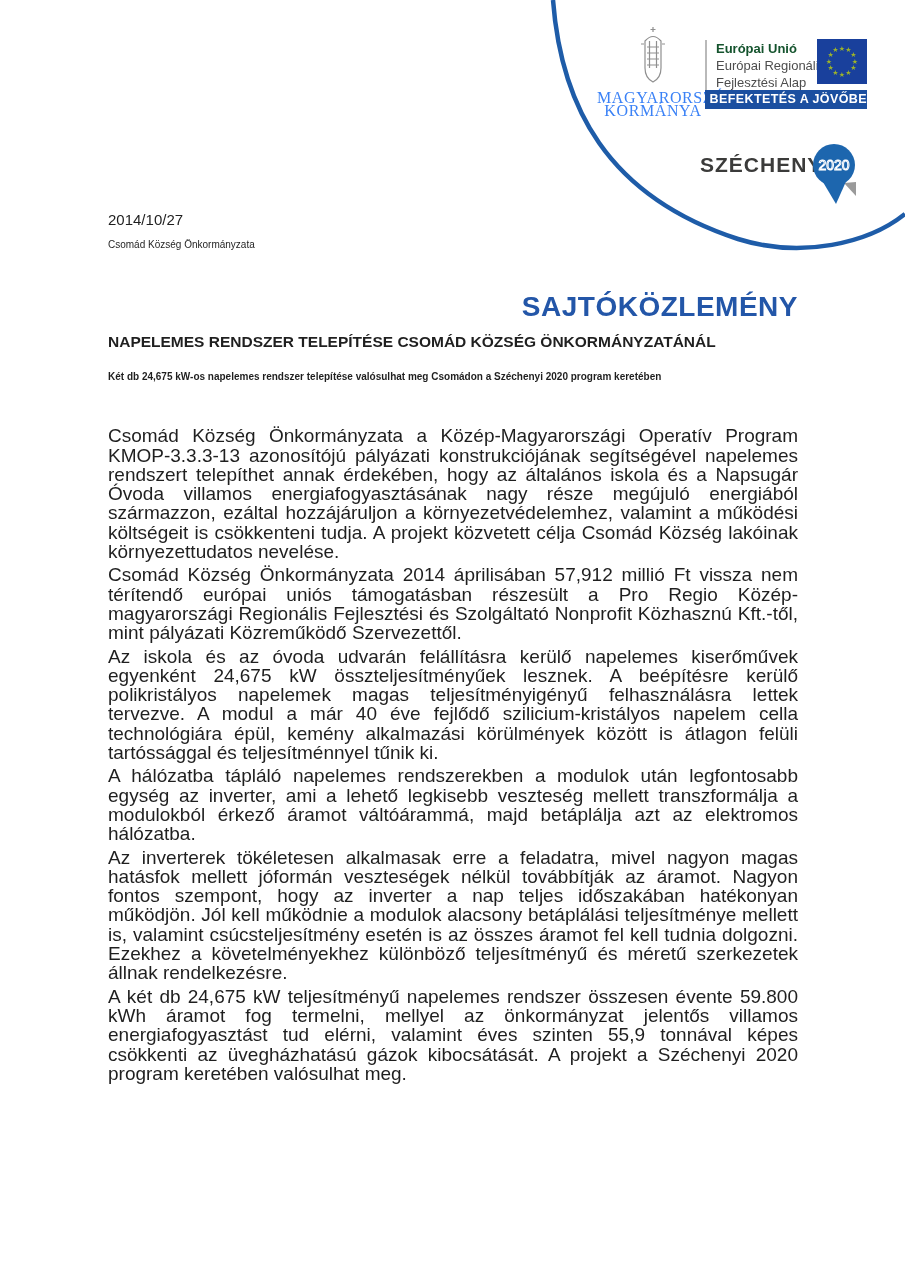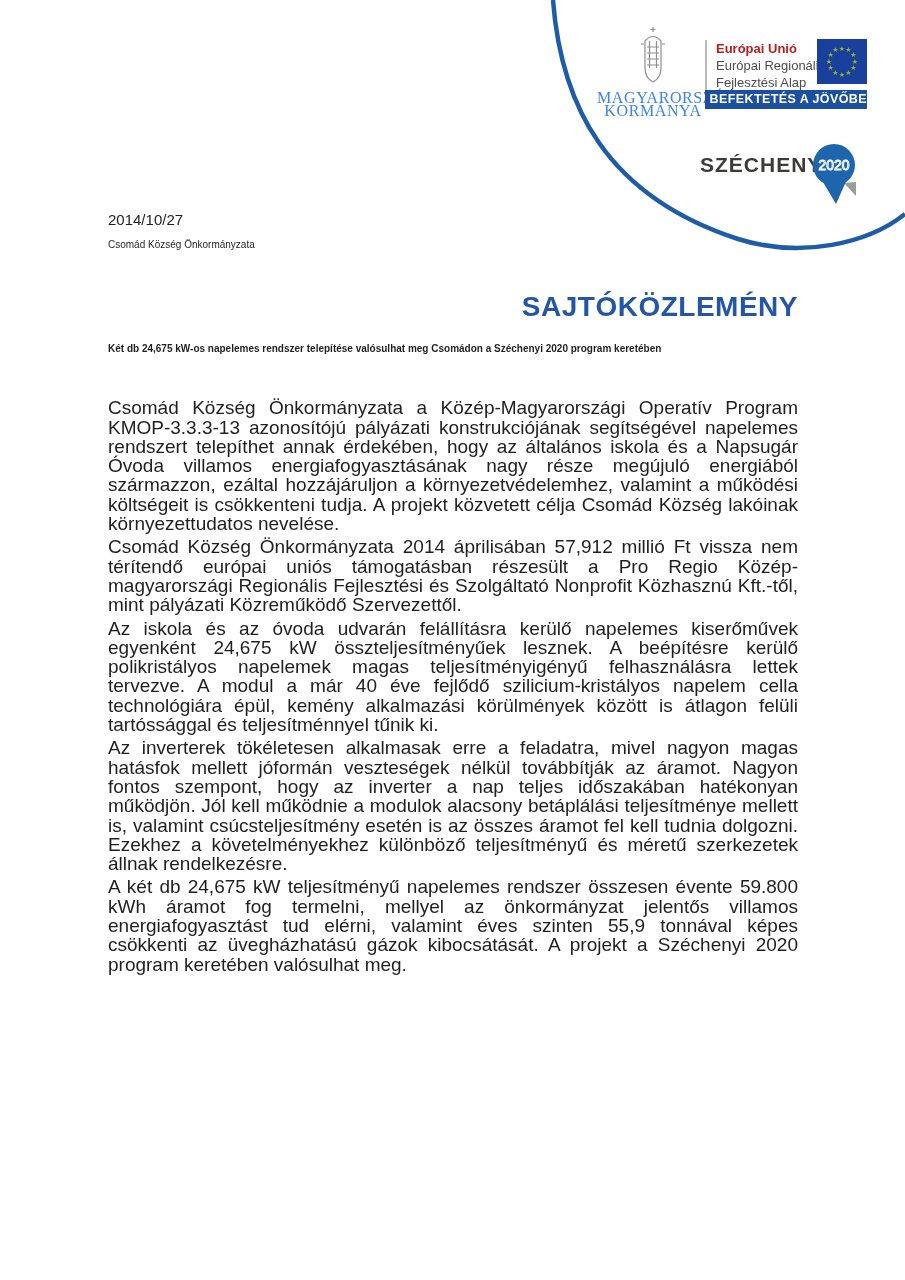--- a/index.html
+++ b/index.html
@@ -17,21 +17,21 @@
   .govt svg { display:block; margin:0 auto 3px auto; }
   .govt-name {
     font-family:"Liberation Serif", serif; font-size:16px; line-height:13px;
     color:#3b82f6; letter-spacing:0.6px;
   }
 
   
   .eu-block { position:absolute; left:705px; top:40px; }
   .eu-text { border-left:2px solid #b9b9b9; padding-left:9px; }
   .eu-line { font-size:13px; line-height:17px; color:#4d4d4d; }
-  .eu-line.bold { font-weight:bold; color:#b91c1c; }
+  .eu-line.bold { font-weight:bold; color:#14532d; }
   .eu-flag { position:absolute; left:817px; top:39px; }
 
   .banner {
     position:absolute; left:705px; top:90px; width:162px; height:19px;
     background:#1b4fa0; color:#ffffff; font-size:12.5px; font-weight:bold;
     line-height:19px; text-align:right; letter-spacing:0.4px;
   }
 
   
   .sz-word {
@@ -115,22 +115,24 @@
     <circle cx="21" cy="21" r="21" fill="#1d66ae"></circle>
     <path d="M7 33 L23 60 L35 33 Z" fill="#1d66ae"></path>
     <text x="21" y="26" text-anchor="middle" font-size="14" font-family="Liberation Sans, sans-serif" fill="none" stroke="#ffffff" stroke-width="1">2020</text>
   </svg>
 
   <div class="content">
     <div class="doc-date">2014/10/27</div>
     <div class="doc-org">Csomád Község Önkormányzata</div>
 
     <h1 class="doc-title">SAJTÓKÖZLEMÉNY</h1>
+    <h2 class="doc-headline">NAPELEMES RENDSZER TELEPÍTÉSE CSOMÁD KÖZSÉG ÖNKORMÁNYZATÁNÁL</h2>
     <p class="doc-lead">Két db 24,675 kW-os napelemes rendszer telepítése valósulhat meg Csomádon a Széchenyi 2020 program keretében</p>
 
     <p class="body-p first">Csomád Község Önkormányzata a Közép-Magyarországi Operatív Program KMOP-3.3.3-13 azonosítójú pályázati konstrukciójának segítségével napelemes rendszert telepíthet annak érdekében, hogy az általános iskola és a Napsugár Óvoda villamos energiafogyasztásának nagy része megújuló energiából származzon, ezáltal hozzájáruljon a környezetvédelemhez, valamint a működési költségeit is csökkenteni tudja. A projekt közvetett célja Csomád Község lakóinak környezettudatos nevelése.</p>
     <p class="body-p">Csomád Község Önkormányzata 2014 áprilisában 57,912 millió Ft vissza nem térítendő európai uniós támogatásban részesült a Pro Regio Közép-magyarországi Regionális Fejlesztési és Szolgáltató Nonprofit Közhasznú Kft.-től, mint pályázati Közreműködő Szervezettől.</p>
     <p class="body-p">Az iskola és az óvoda udvarán felállításra kerülő napelemes kiserőművek egyenként 24,675 kW összteljesítményűek lesznek. A beépítésre kerülő polikristályos napelemek magas teljesítményigényű felhasználásra lettek tervezve. A modul a már 40 éve fejlődő szilicium-kristályos napelem cella technológiára épül, kemény alkalmazási körülmények között is átlagon felüli tartóssággal és teljesítménnyel tűnik ki.</p>
+    <p class="body-p">A hálózatba tápláló napelemes rendszerekben a modulok után legfontosabb egység az inverter, ami a lehető legkisebb veszteség mellett transzformálja a modulokból érkező áramot váltóárammá, majd betáplálja azt az elektromos hálózatba.</p>
     <p class="body-p">Az inverterek tökéletesen alkalmasak erre a feladatra, mivel nagyon magas hatásfok mellett jóformán veszteségek nélkül továbbítják az áramot. Nagyon fontos szempont, hogy az inverter a nap teljes időszakában hatékonyan működjön. Jól kell működnie a modulok alacsony betáplálási teljesítménye mellett is, valamint csúcsteljesítmény esetén is az összes áramot fel kell tudnia dolgozni. Ezekhez a követelményekhez különböző teljesítményű és méretű szerkezetek állnak rendelkezésre.</p>
     <p class="body-p">A két db 24,675 kW teljesítményű napelemes rendszer összesen évente 59.800 kWh áramot fog termelni, mellyel az önkormányzat jelentős villamos energiafogyasztást tud elérni, valamint éves szinten 55,9 tonnával képes csökkenti az üvegházhatású gázok kibocsátását. A projekt a Széchenyi 2020 program keretében valósulhat meg.</p>
   </div>
 
 </div>
 
 </body></html>

